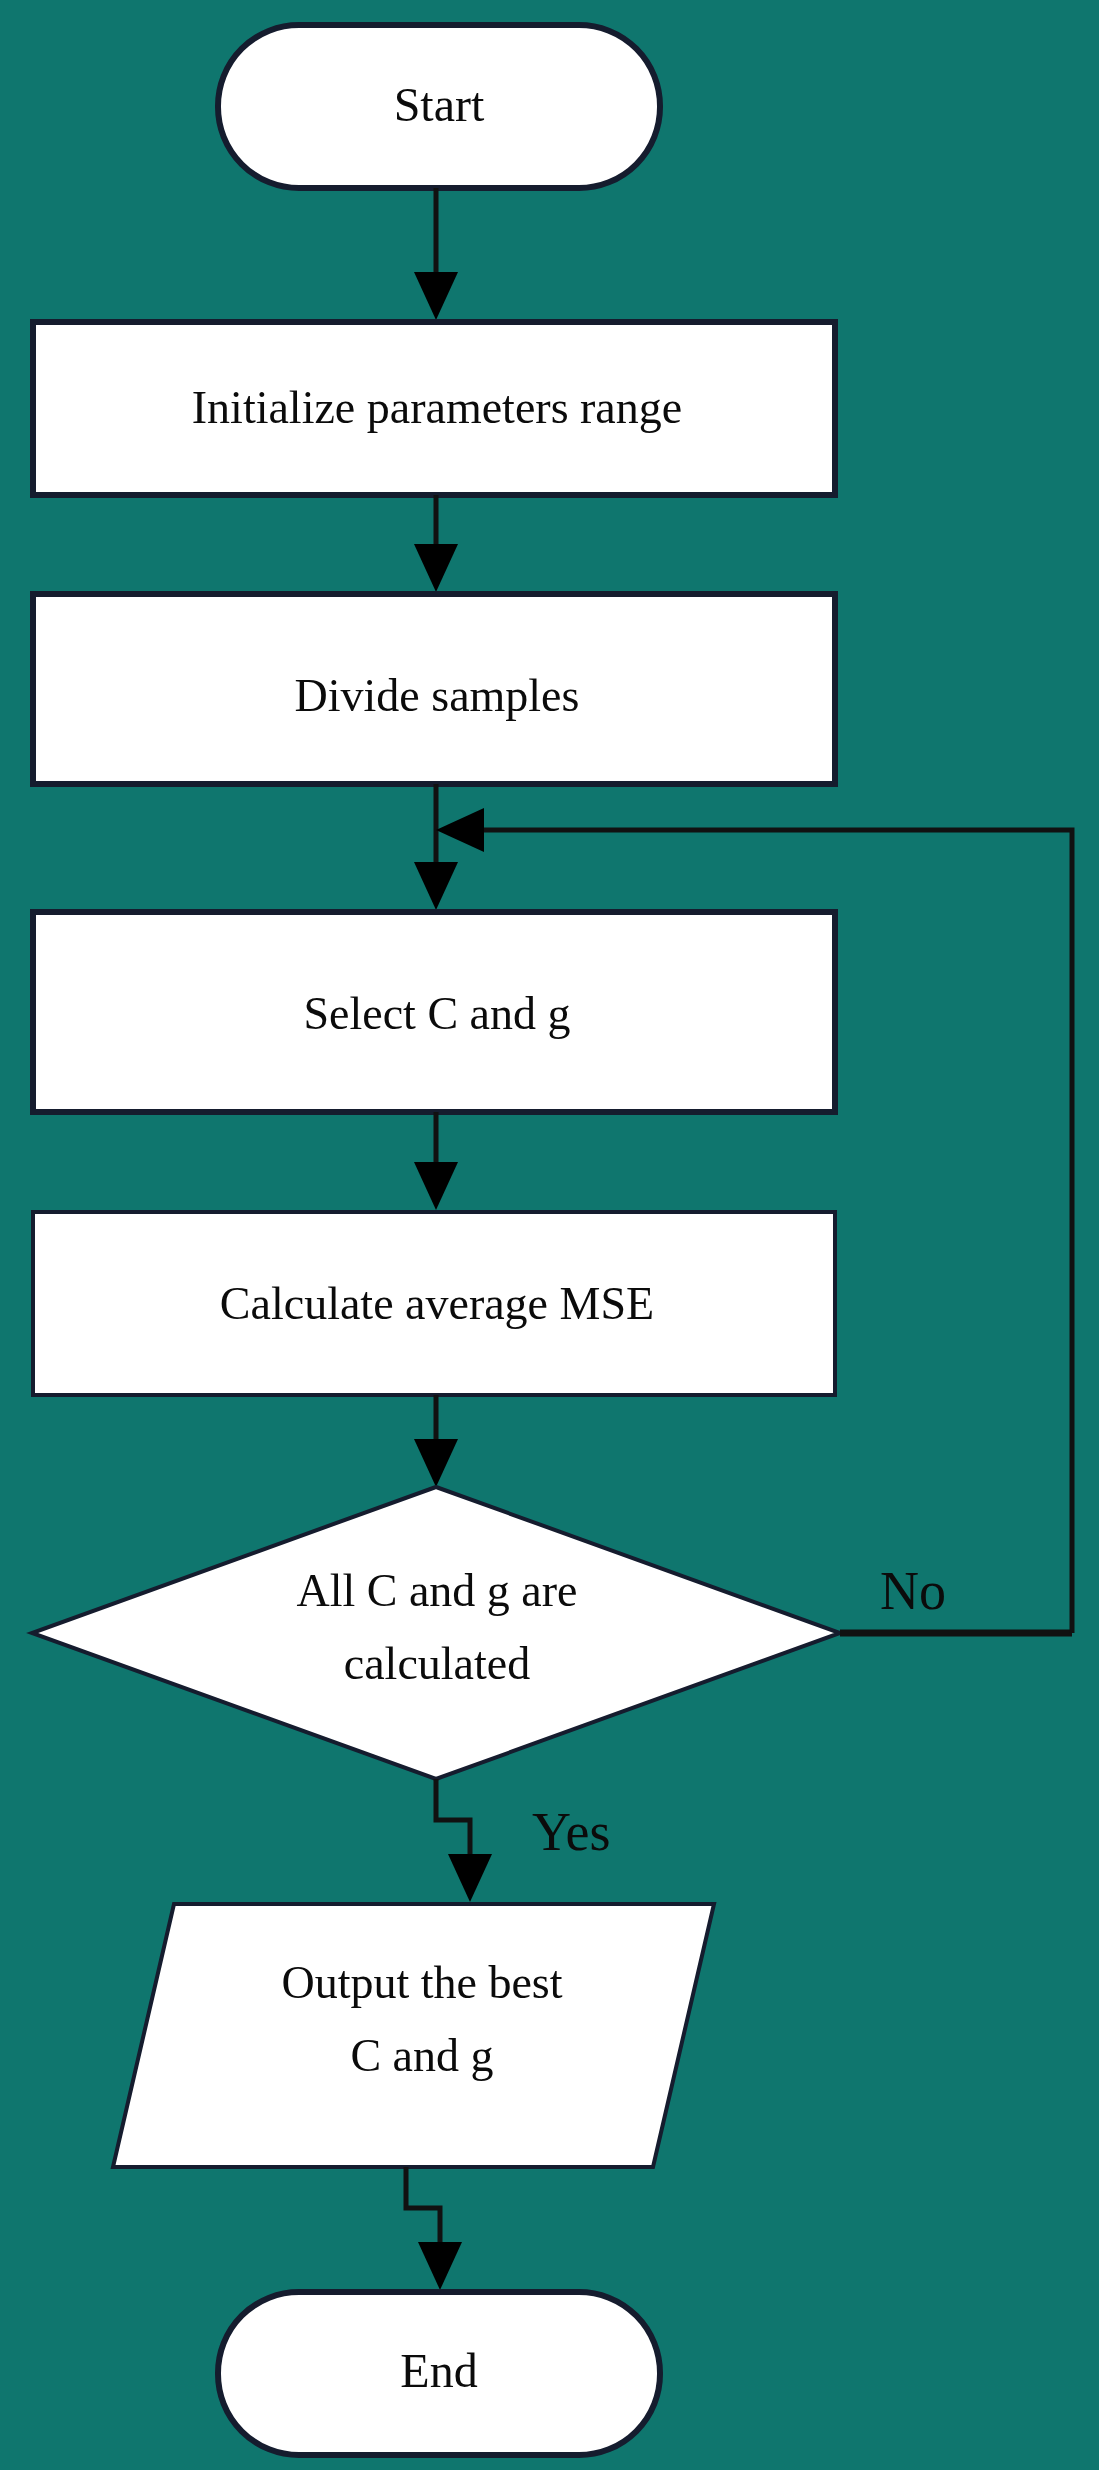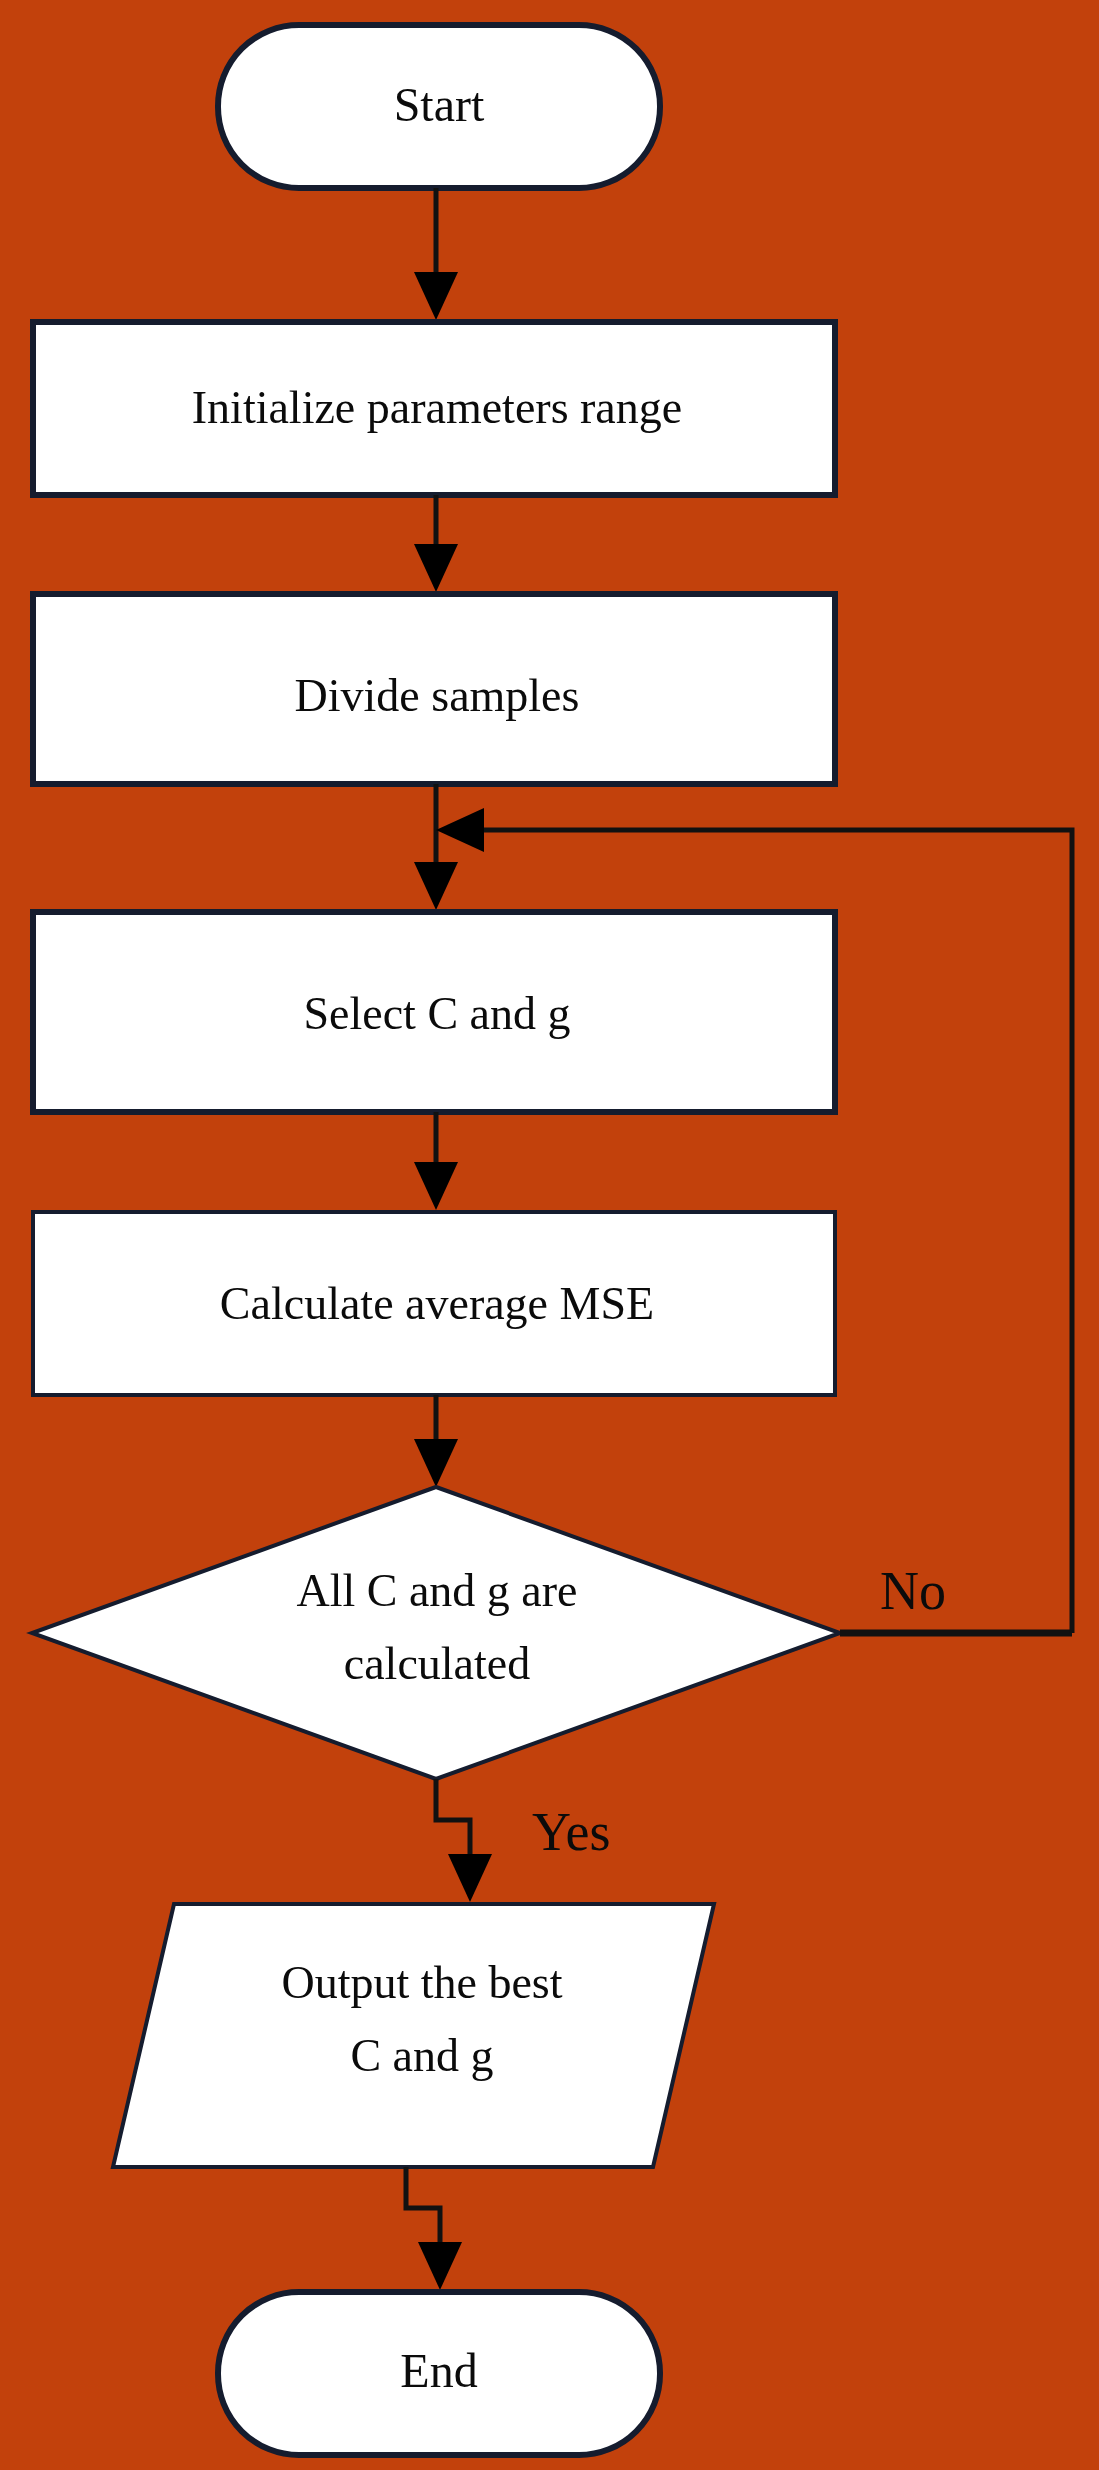--- a/index.html
+++ b/index.html
@@ -8,21 +8,21 @@
     padding: 0;
     background: #ffffff;
   }
   body {
     font-family: "Liberation Serif", "DejaVu Serif", serif;
   }
   #chart-root {
     position: relative;
     width: 1099px;
     height: 2470px;
-    background: #c2410c;
+    background: #0f766e;
     overflow: hidden;
     text-align: right;
   }
   svg#flow-svg {
     display: block;
     width: 1099px;
     height: 2470px;
   }
   .node-shape {
     fill: #ffffff;

